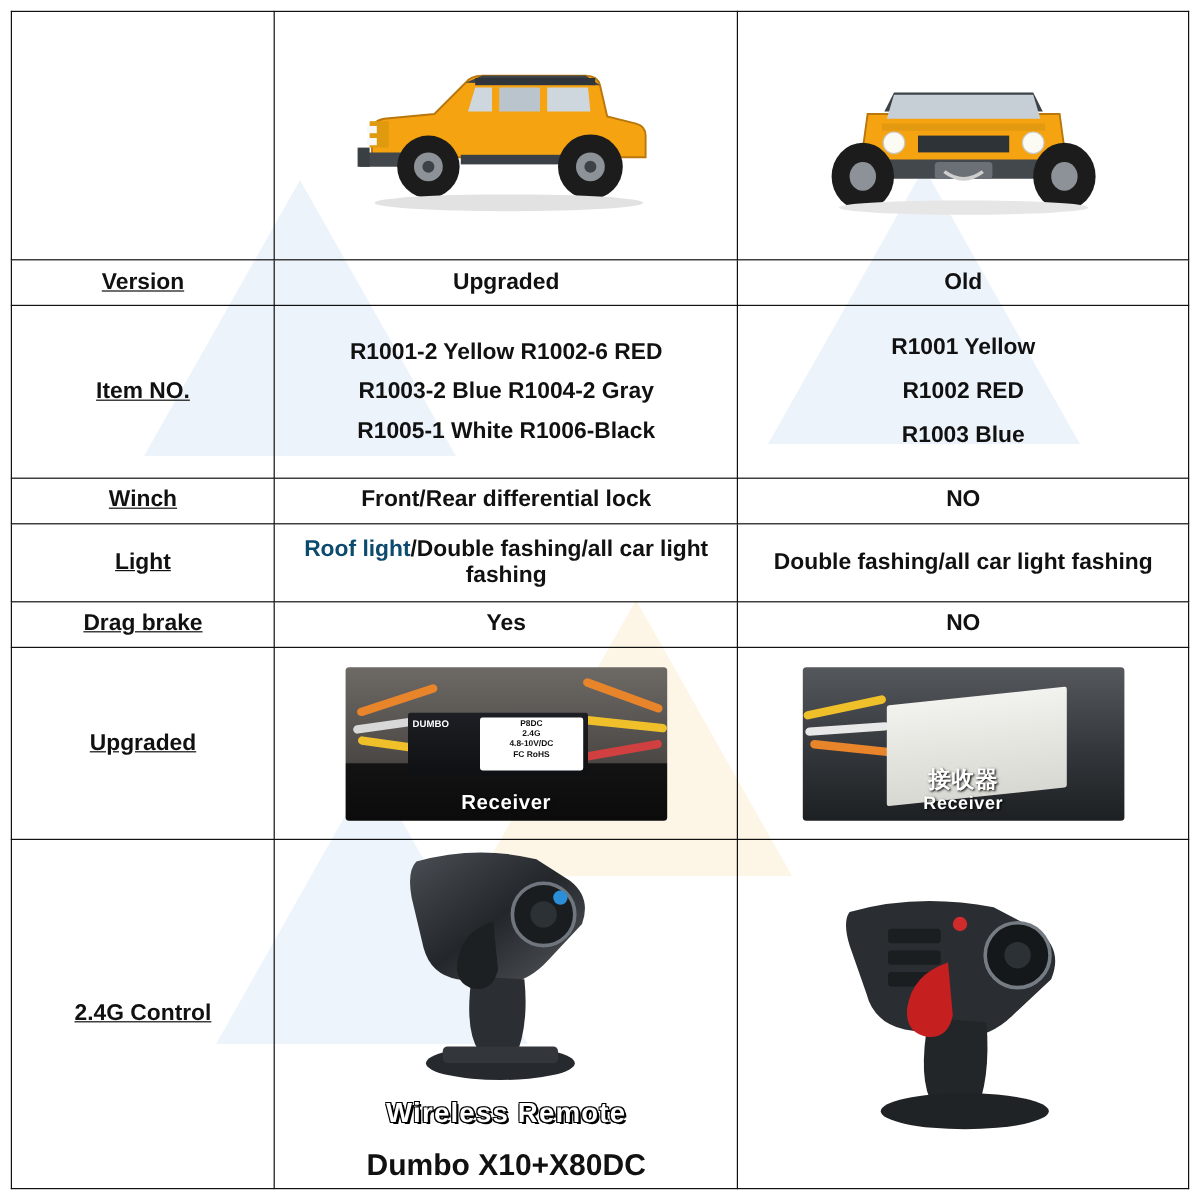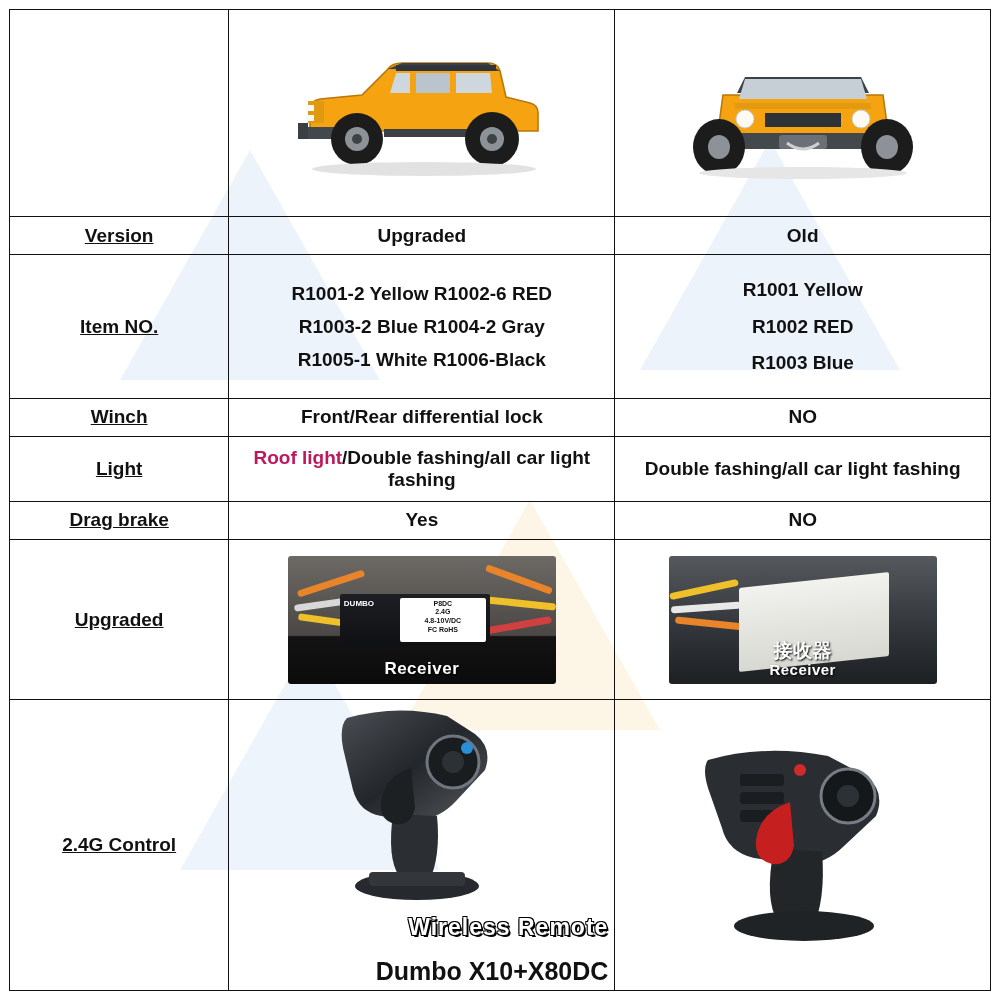--- a/index.html
+++ b/index.html
@@ -71,21 +71,21 @@
     vertical-align: middle;
     font-size: 19px;
     font-weight: bold;
     color: #111;
     padding: 4px 6px;
   }
   td.label { width: 196px; text-decoration: underline; }
   td.col-a { width: 355px; }
   td.col-b { width: 345px; }
 
-  .red { color: #be185d; }
+  .red { color: #0c4a6e; }
   .cell-multi { line-height: 1.45; }
   .cell-multi .ln { display: block; white-space: nowrap; }
 
   .itemno-a { font-size: 19.5px; line-height: 1.75; }
   .itemno-b { font-size: 19.5px; line-height: 1.9; }
 
   
   .carwrap { position: relative; height: 160px; }
   .car {
     position: absolute;
@@ -151,21 +151,21 @@
   }
 
   
   .tx-wrap { position: relative; height: 210px; }
   .tx {
     position: absolute;
     left: 50%;
     transform: translateX(-50%);
     top: 0;
   }
-  .tx-captions { text-align: right; }
+  .tx-captions { text-align: center; }
   .tx-cap1 {
     font-size: 23px; font-weight: bold; color: #fff;
     text-shadow: 2px 2px 0 #000, -1px -1px 0 #000, 1px -1px 0 #000, -1px 1px 0 #000;
     letter-spacing: 1px;
   }
   .tx-cap2 { font-size: 25px; font-weight: bold; color: #111; margin-top: 16px; }
 </style>
 </head>
 <body>
 

